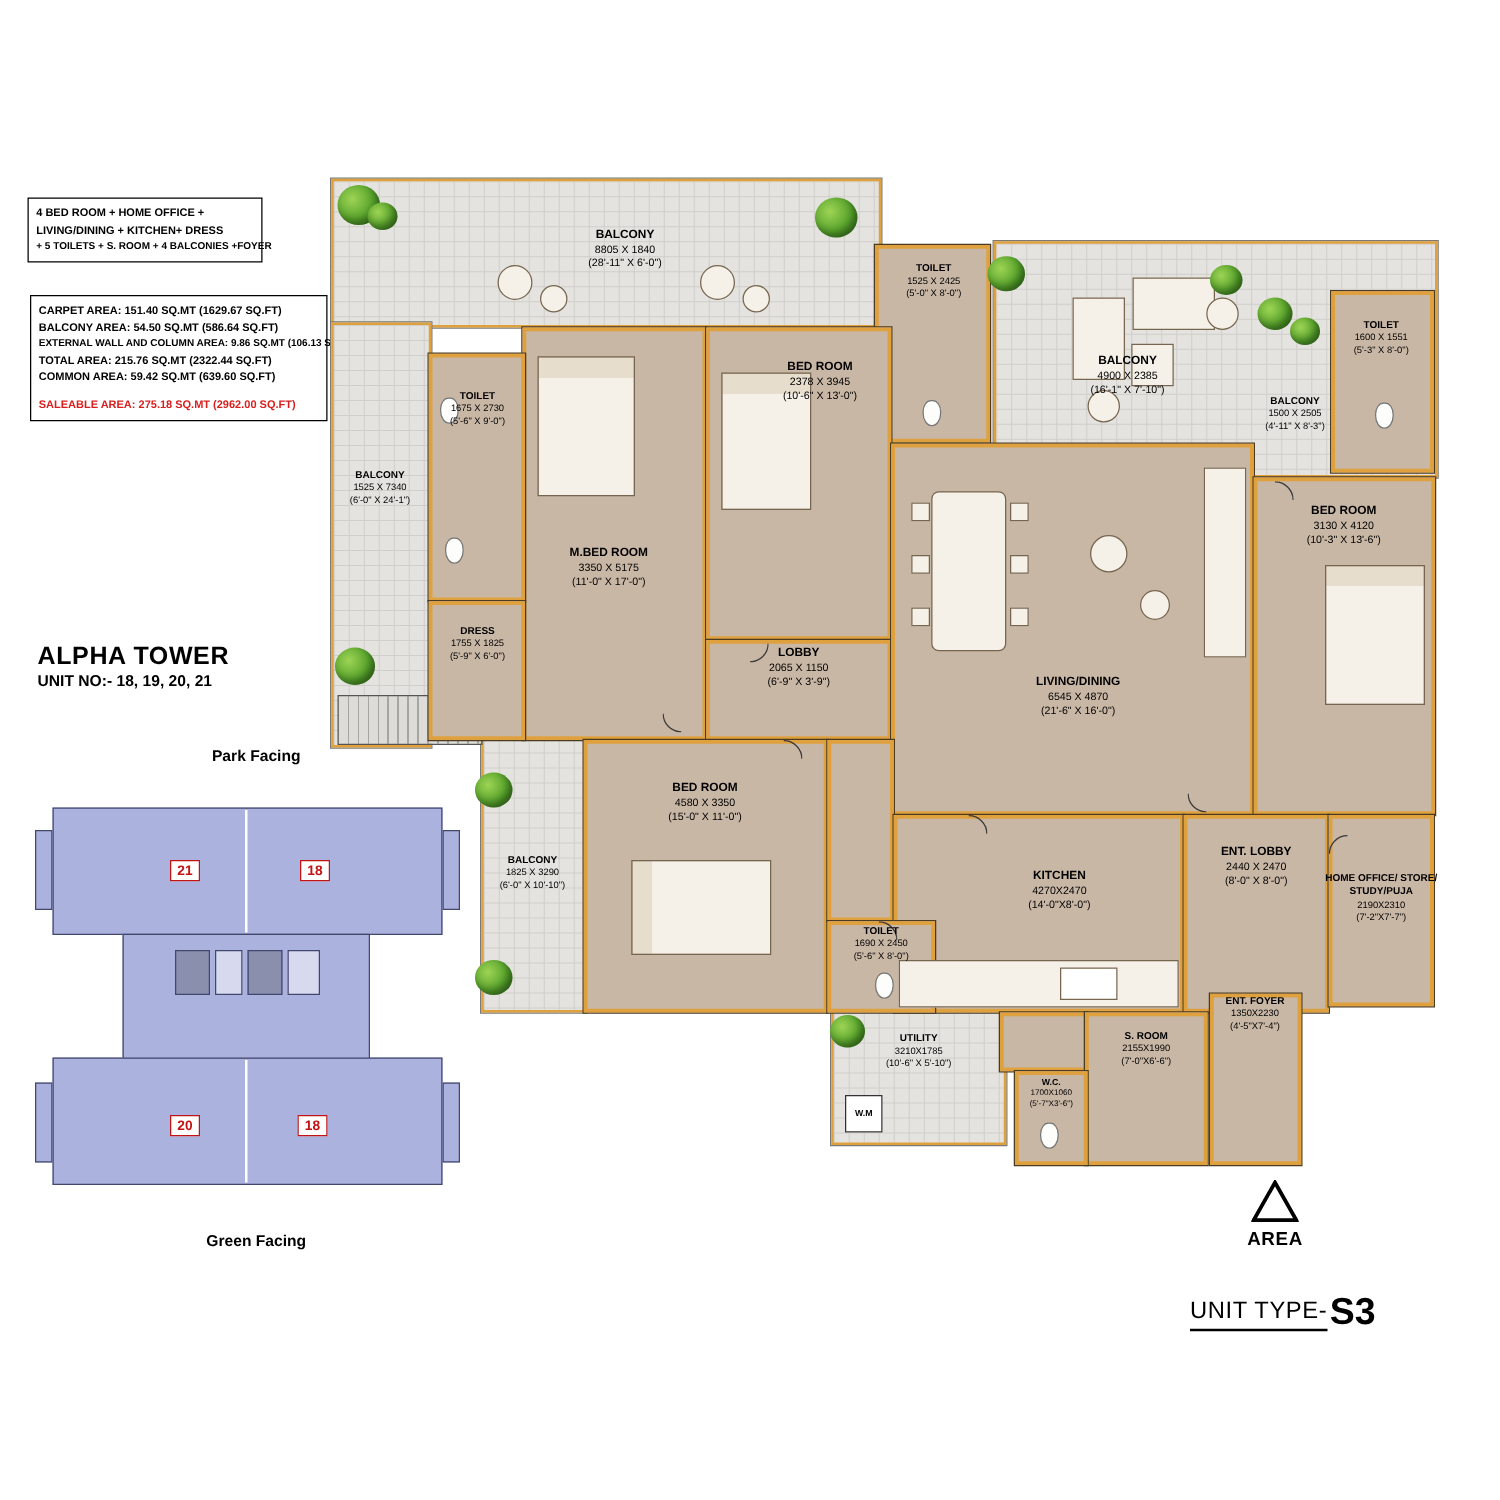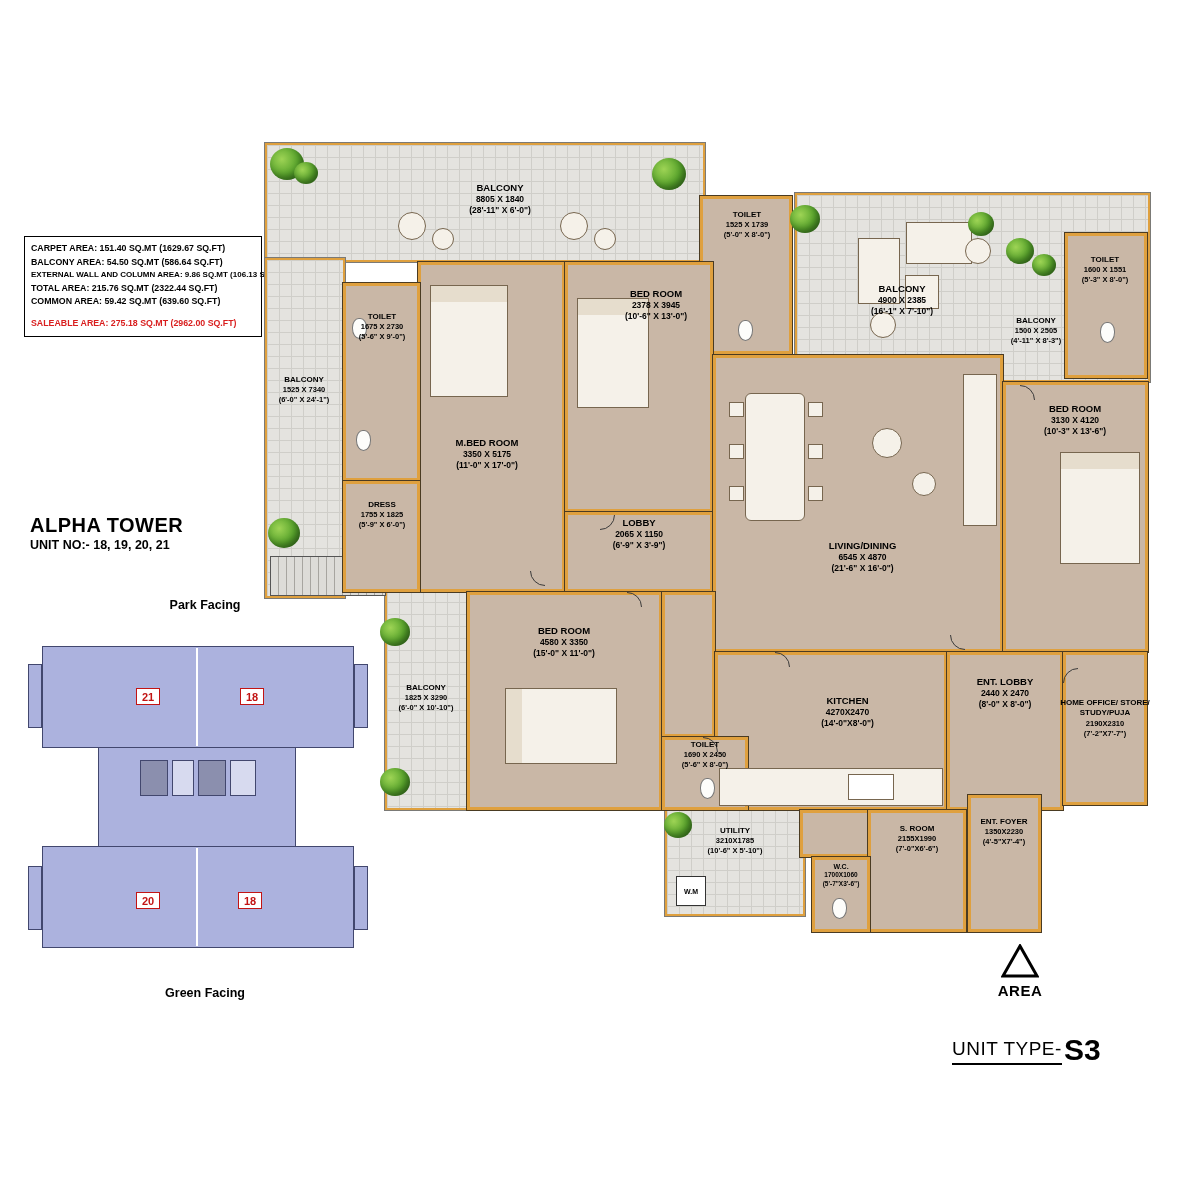--- a/index.html
+++ b/index.html
@@ -7,21 +7,21 @@
   body{width:1200px;height:1200px;font-family:"Liberation Sans",sans-serif;position:relative;overflow:hidden}
   #canvas{position:absolute;inset:0;background:#fff}
   .room{position:absolute;background:#c9b7a6;border:3px solid #dfa03e;box-shadow:0 0 0 1px #4a3b22}
   .balc{position:absolute;background-color:#e4e3df;border:2px solid #dfa03e;box-shadow:0 0 0 1px #7b7a76;
         background-image:linear-gradient(#cfcec9 1px,transparent 1px),linear-gradient(90deg,#cfcec9 1px,transparent 1px);
         background-size:12px 12px}
   .stairsH{position:absolute;background:repeating-linear-gradient(90deg,#dddcd8 0 7px,#a7a5a0 7px 8px);border:1px solid #555}
   .stairsV{position:absolute;background:repeating-linear-gradient(0deg,#d6cfc4 0 7px,#96918a 7px 8px);border:1px solid #555}
   .lbl{position:absolute;text-align:center;color:#000;line-height:1.3;font-weight:700}
   .lbl b{display:block;font-size:9.5px;font-weight:700}
-  .lbl span{display:block;font-size:8.5px;font-weight:700}
+  .lbl span{display:block;font-size:8.5px;font-weight:400}
   .lbl.sm b{font-size:8px}.lbl.sm span{font-size:7.5px}
   .lbl.xs b{font-size:7px}.lbl.xs span{font-size:6.5px}
   .furn{position:absolute;background:#f5f1e9;border:1px solid #77664f}
   .bed{background:linear-gradient(to bottom,#e6ddcd 0 16px,#f5f1e9 16px)}
   .bedH{background:linear-gradient(to right,#e6ddcd 0 16px,#f5f1e9 16px)}
   .round{border-radius:50%}
   .fix{position:absolute;background:#fdfdfb;border:1px solid #777;border-radius:45% 45% 50% 50%;width:15px;height:21px}
   .tree{position:absolute;border-radius:50%;background:radial-gradient(circle at 35% 35%,#9ed455,#57a32b 55%,#2e6e1a);box-shadow:inset -3px -4px 6px rgba(0,0,0,.3)}
   .arc{position:absolute;width:30px;height:30px;border-radius:50%;border:1px solid #3a3a3a;clip-path:polygon(50% 50%,100% 50%,100% 0,50% 0)}
   .box{position:absolute;border:1.5px solid #000;background:#fff;padding:5px 6px}
@@ -32,20 +32,25 @@
   .kpcore{position:absolute;border:1px solid #42476e}
   .badge{position:absolute;width:24px;height:17px;background:#fff;border:1px solid #c21414;color:#c21414;font-weight:700;font-size:11px;line-height:16px;text-align:center}
   .facing{position:absolute;font-size:12.5px;font-weight:700;text-align:center;width:110px}
   .wmbox{position:absolute;background:#fff;border:1px solid #333;font-size:7px;font-weight:700;display:flex;align-items:center;justify-content:center}
 </style>
 </head>
 <body>
 
 <div id="canvas">
 
+  <div class="box" style="left:22px;top:158px;width:188px">
+    <div>4 BED ROOM + HOME OFFICE +</div>
+    <div>LIVING/DINING + KITCHEN+ DRESS</div>
+    <div style="font-size:8px">+ 5 TOILETS + S. ROOM + 4 BALCONIES +FOYER</div>
+  </div>
 
   <div class="box" style="left:24px;top:236px;width:238px;border-width:1px">
     <div>CARPET AREA: 151.40 SQ.MT (1629.67 SQ.FT)</div>
     <div>BALCONY AREA: 54.50 SQ.MT (586.64 SQ.FT)</div>
     <div style="font-size:8px">EXTERNAL WALL AND COLUMN AREA: 9.86 SQ.MT (106.13 SQ.FT)</div>
     <div>TOTAL AREA: 215.76 SQ.MT (2322.44 SQ.FT)</div>
     <div>COMMON AREA: 59.42 SQ.MT (639.60 SQ.FT)</div>
     <div class="red" style="margin-top:8px">SALEABLE AREA: 275.18 SQ.MT (2962.00 SQ.FT)</div>
   </div>
 
@@ -159,21 +164,21 @@
   <div class="tree" style="left:380px;top:768px;width:30px;height:28px"></div>
   <div class="tree" style="left:664px;top:812px;width:28px;height:26px"></div>
 
   <div class="lbl" style="left:430px;top:182px;width:140px">
     <b>BALCONY</b>
     <span>8805 X 1840</span>
     <span>(28'-11" X 6'-0")</span>
   </div>
   <div class="lbl sm" style="left:710px;top:210px;width:74px">
     <b>TOILET</b>
-    <span>1525 X 1739</span>
+    <span>1525 X 2425</span>
     <span>(5'-0" X 8'-0")</span>
   </div>
   <div class="lbl" style="left:840px;top:283px;width:124px">
     <b>BALCONY</b>
     <span>4900 X 2385</span>
     <span>(16'-1" X 7'-10")</span>
   </div>
   <div class="lbl sm" style="left:1062px;top:255px;width:86px">
     <b>TOILET</b>
     <span>1600 X 1551</span>
@@ -262,21 +267,21 @@
   <div class="lbl sm" style="left:868px;top:824px;width:98px">
     <b>S. ROOM</b>
     <span>2155X1990</span>
     <span>(7'-0"X6'-6")</span>
   </div>
   <div class="lbl xs" style="left:812px;top:862px;width:58px">
     <b>W.C.</b>
     <span>1700X1060</span>
     <span>(5'-7"X3'-6")</span>
   </div>
-  <div class="lbl sm" style="left:966px;top:817px;width:76px">
+  <div class="lbl sm" style="left:966px;top:796px;width:76px">
     <b>ENT. FOYER</b>
     <span>1350X2230</span>
     <span>(4'-5"X7'-4")</span>
   </div>
 
   <div class="wmbox" style="left:676px;top:876px;width:30px;height:30px">
     <span>W.M</span>
   </div>
 
   <div style="position:absolute;left:996px;top:944px;width:48px;text-align:center">

